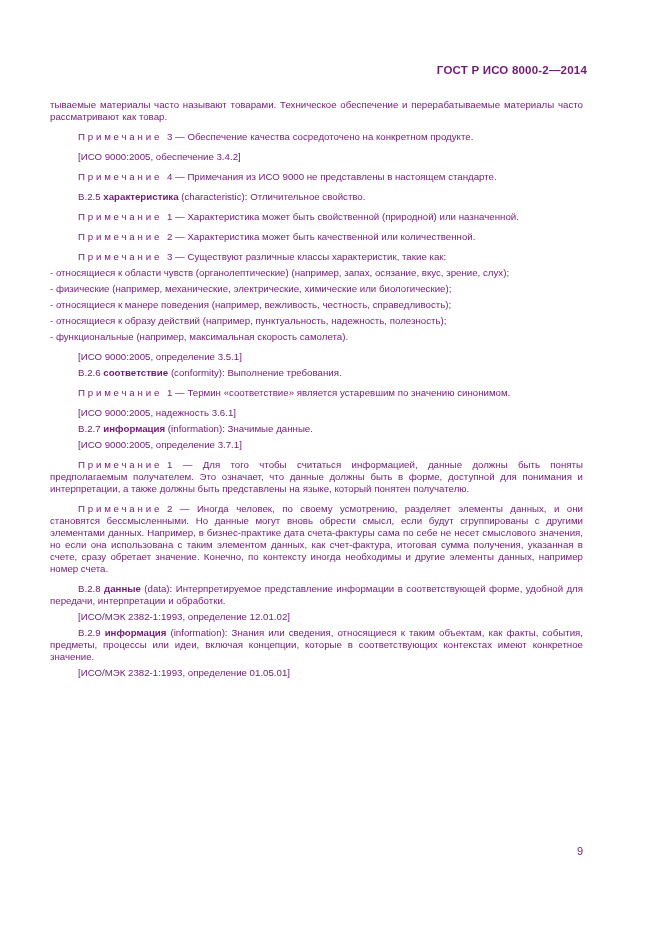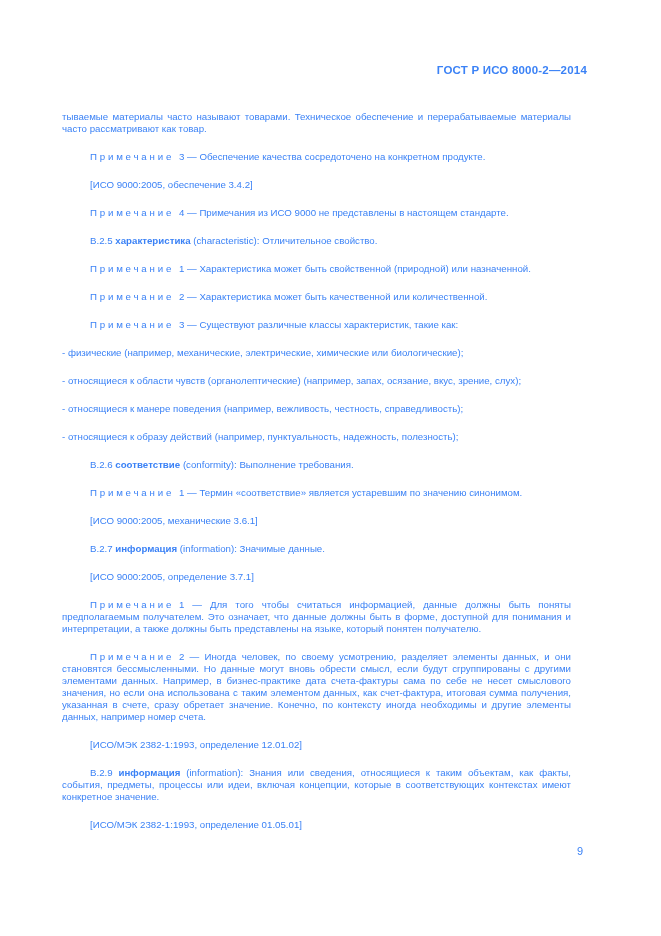--- a/index.html
+++ b/index.html
@@ -6,21 +6,21 @@
     margin: 0;
     padding: 0;
     background: #ffffff;
   }
   .page {
     position: relative;
     width: 661px;
     height: 936px;
     background: #ffffff;
     font-family: "Liberation Sans", sans-serif;
-    color: #3b82f6;
+    color: #701a75;
     overflow: hidden;
   }
   .running-header {
     position: absolute;
     top: 63px;
     left: 46px;
     width: 541px;
     text-align: right;
     font-weight: 700;
     font-size: 11.5px;
@@ -30,21 +30,21 @@
   .doc-body {
     position: absolute;
     top: 95px;
     left: 46px;
     width: 541px;
     font-size: 9.7px;
     line-height: 12px;
     text-align: justify;
   }
   .blk {
-    margin: 16px;
+    margin: 4px;
     text-indent: 28px;
   }
   .blk.body-paragraph,
   .blk.list-item {
     text-indent: 0;
   }
   .blk.gap {
     margin-top: 8px;
   }
   .note-label {
@@ -71,30 +71,33 @@
 
   <div class="doc-body">
       <p class="blk body-paragraph">тываемые материалы часто называют товарами. Техническое обеспечение и перерабатываемые материалы часто рассматривают как товар.</p>
       <p class="blk note gap"><span class="note-label">Примечание</span> 3 — Обеспечение качества сосредоточено на конкретном продукте.</p>
       <p class="blk ref gap">[ИСО 9000:2005, обеспечение 3.4.2]</p>
       <p class="blk note gap"><span class="note-label">Примечание</span> 4 — Примечания из ИСО 9000 не представлены в настоящем стандарте.</p>
       <p class="blk term gap">В.2.5 <span class="term-name">характеристика</span> (characteristic): Отличительное свойство.</p>
       <p class="blk note gap"><span class="note-label">Примечание</span> 1 — Характеристика может быть свойственной (природной) или назначенной.</p>
       <p class="blk note gap"><span class="note-label">Примечание</span> 2 — Характеристика может быть качественной или количественной.</p>
       <p class="blk note gap"><span class="note-label">Примечание</span> 3 — Существуют различные классы характеристик, такие как:</p>
+      <p class="blk list-item">- относящиеся к области чувств (органолептические) (например, запах, осязание, вкус, зрение, слух);</p>
       <p class="blk list-item">- физические (например, механические, электрические, химические или биологические);</p>
-      <p class="blk list-item">- относящиеся к области чувств (органолептические) (например, запах, осязание, вкус, зрение, слух);</p>
       <p class="blk list-item">- относящиеся к манере поведения (например, вежливость, честность, справедливость);</p>
       <p class="blk list-item">- относящиеся к образу действий (например, пунктуальность, надежность, полезность);</p>
+      <p class="blk list-item">- функциональные (например, максимальная скорость самолета).</p>
+      <p class="blk ref gap">[ИСО 9000:2005, определение 3.5.1]</p>
       <p class="blk term">В.2.6 <span class="term-name">соответствие</span> (conformity): Выполнение требования.</p>
       <p class="blk note gap"><span class="note-label">Примечание</span> 1 — Термин «соответствие» является устаревшим по значению синонимом.</p>
-      <p class="blk ref gap">[ИСО 9000:2005, механические 3.6.1]</p>
+      <p class="blk ref gap">[ИСО 9000:2005, надежность 3.6.1]</p>
       <p class="blk term">В.2.7 <span class="term-name">информация</span> (information): Значимые данные.</p>
       <p class="blk ref">[ИСО 9000:2005, определение 3.7.1]</p>
       <p class="blk note gap"><span class="note-label">Примечание</span> 1 — Для того чтобы считаться информацией, данные должны быть поняты предполагаемым получателем. Это означает, что данные должны быть в форме, доступной для понимания и интерпретации, а также должны быть представлены на языке, который понятен получателю.</p>
       <p class="blk note gap"><span class="note-label">Примечание</span> 2 — Иногда человек, по своему усмотрению, разделяет элементы данных, и они становятся бессмысленными. Но данные могут вновь обрести смысл, если будут сгруппированы с другими элементами данных. Например, в бизнес-практике дата счета-фактуры сама по себе не несет смыслового значения, но если она использована с таким элементом данных, как счет-фактура, итоговая сумма получения, указанная в счете, сразу обретает значение. Конечно, по контексту иногда необходимы и другие элементы данных, например номер счета.</p>
+      <p class="blk term gap">В.2.8 <span class="term-name">данные</span> (data): Интерпретируемое представление информации в соответствующей форме, удобной для передачи, интерпретации и обработки.</p>
       <p class="blk ref">[ИСО/МЭК 2382-1:1993, определение 12.01.02]</p>
       <p class="blk term">В.2.9 <span class="term-name">информация</span> (information): Знания или сведения, относящиеся к таким объектам, как факты, события, предметы, процессы или идеи, включая концепции, которые в соответствующих контекстах имеют конкретное значение.</p>
       <p class="blk ref">[ИСО/МЭК 2382-1:1993, определение 01.05.01]</p>
     </div>
 
   <div class="page-number">9</div>
 </div>
 
 </body></html>

